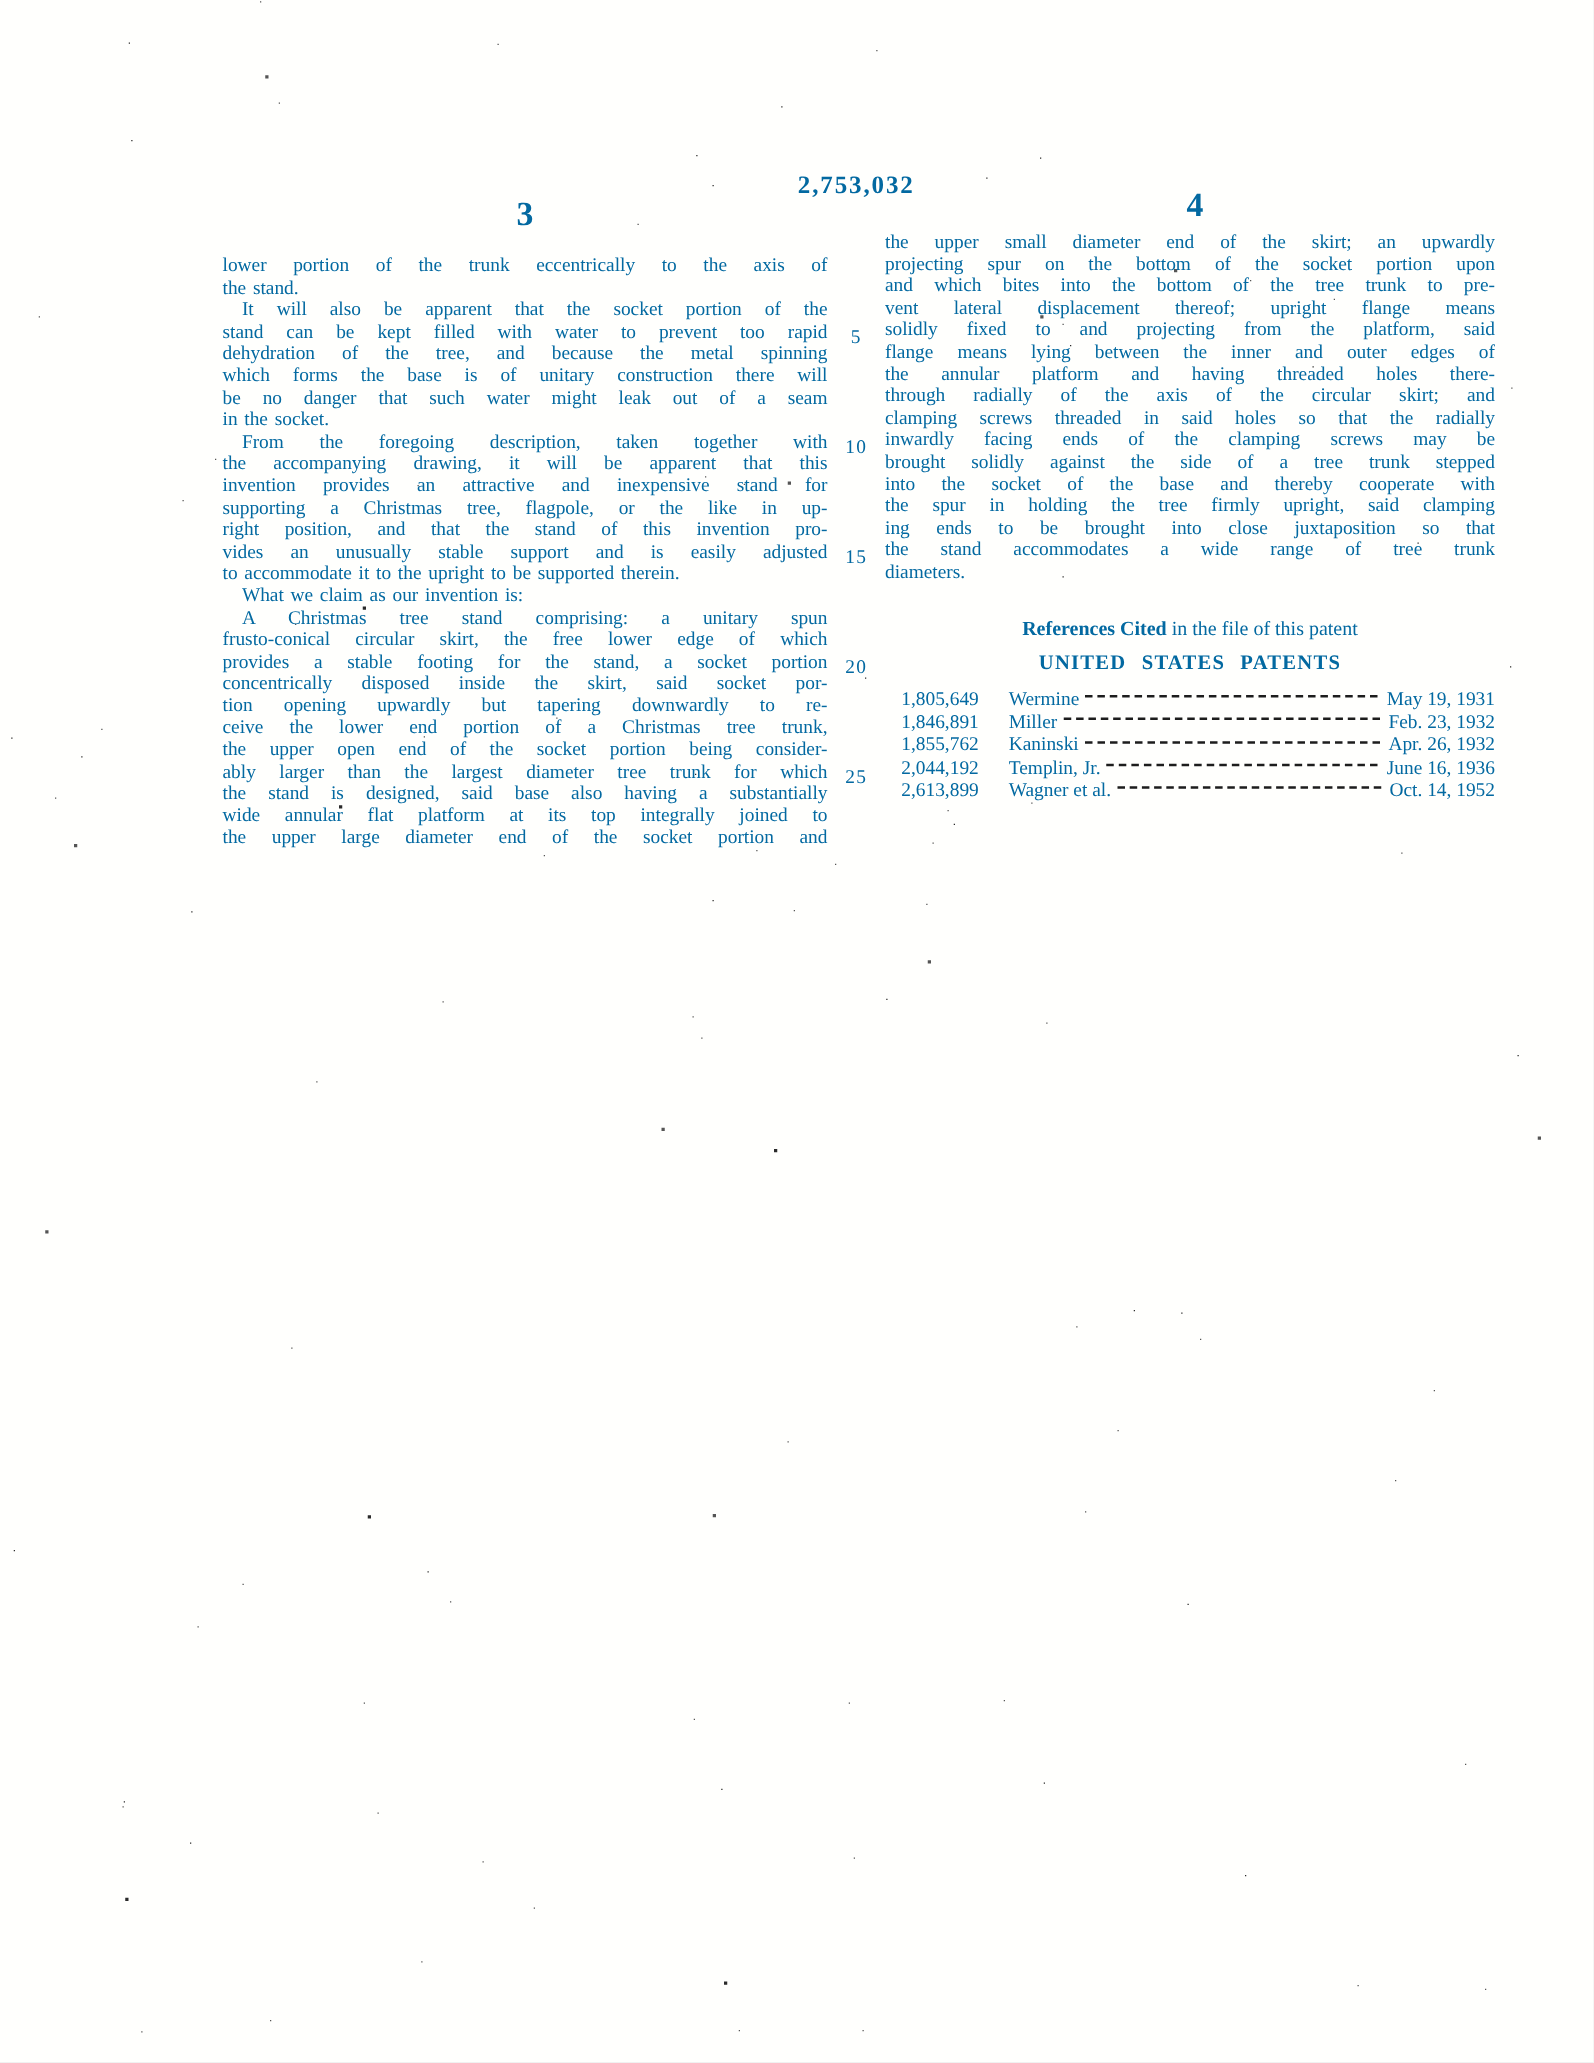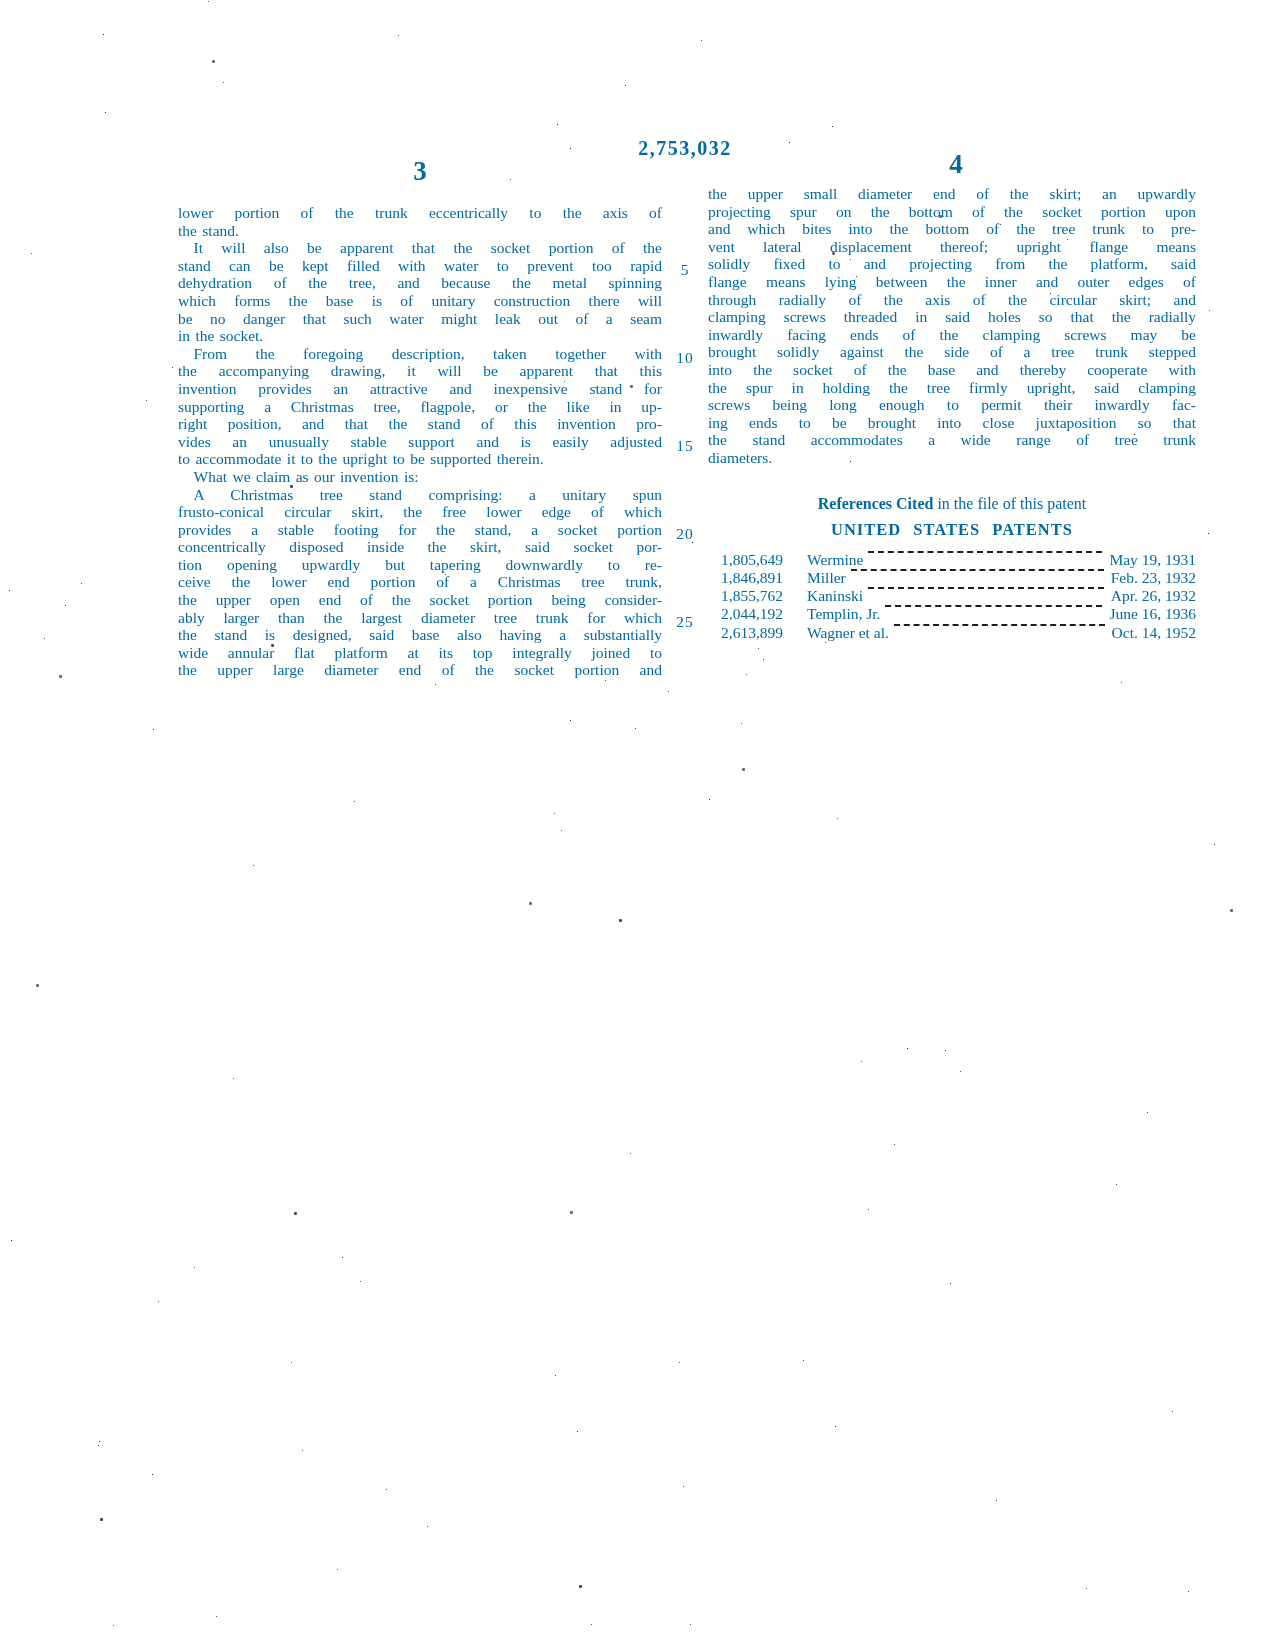--- a/index.html
+++ b/index.html
@@ -34,21 +34,21 @@
   .gutter-num { height:88px; font-size:15.5px; letter-spacing:1px; }
 
   .refs { margin-top:28px; }
   .refs-heading { text-align:center; font-size:16px; margin-bottom:7px; }
   .refs-heading .bold { font-weight:700; }
   .refs-subheading {
     text-align:center; font-size:16.5px; font-weight:700;
     letter-spacing:1px; word-spacing:7px; margin-bottom:11px;
   }
   .ref-row {
-    display:flex; align-items:flex-start; height:18.3px;
+    display:flex; align-items:center; height:18.3px;
     font-size:15.5px; padding-left:13px;
   }
   .ref-num { width:86px; }
   .ref-name { white-space:nowrap; }
   .ref-leader { flex:1; margin:0 7px 5px 5px; border-bottom:2.5px dashed #1d1d1d; height:0; }
   .ref-date { white-space:nowrap; }
 </style>
 </head>
 <body>
 
@@ -98,27 +98,27 @@
     </div>
 
   <div class="col col-right">
     <div>
         <div class="line">the upper small diameter end of the skirt; an upwardly</div>
         <div class="line">projecting spur on the bottom of the socket portion upon</div>
         <div class="line">and which bites into the bottom of the tree trunk to pre-</div>
         <div class="line">vent lateral displacement thereof; upright flange means</div>
         <div class="line">solidly fixed to and projecting from the platform, said</div>
         <div class="line">flange means lying between the inner and outer edges of</div>
+        <div class="line">the annular platform and having threaded holes there-</div>
         <div class="line">through radially of the axis of the circular skirt; and</div>
         <div class="line">clamping screws threaded in said holes so that the radially</div>
         <div class="line">inwardly facing ends of the clamping screws may be</div>
         <div class="line">brought solidly against the side of a tree trunk stepped</div>
         <div class="line">into the socket of the base and thereby cooperate with</div>
         <div class="line">the spur in holding the tree firmly upright, said clamping</div>
-        <div class="line">screws being long enough to permit their inwardly fac-</div>
         <div class="line">ing ends to be brought into close juxtaposition so that</div>
         <div class="line">the stand accommodates a wide range of tree trunk</div>
         <div class="line no-justify">diameters.</div>
       </div>
 
     <div class="refs">
       <div class="refs-heading"><span class="bold">References Cited</span><span> in the file of this patent</span></div>
       <div class="refs-subheading">UNITED STATES PATENTS</div>
       <div class="refs-table">
           <div class="ref-row">

